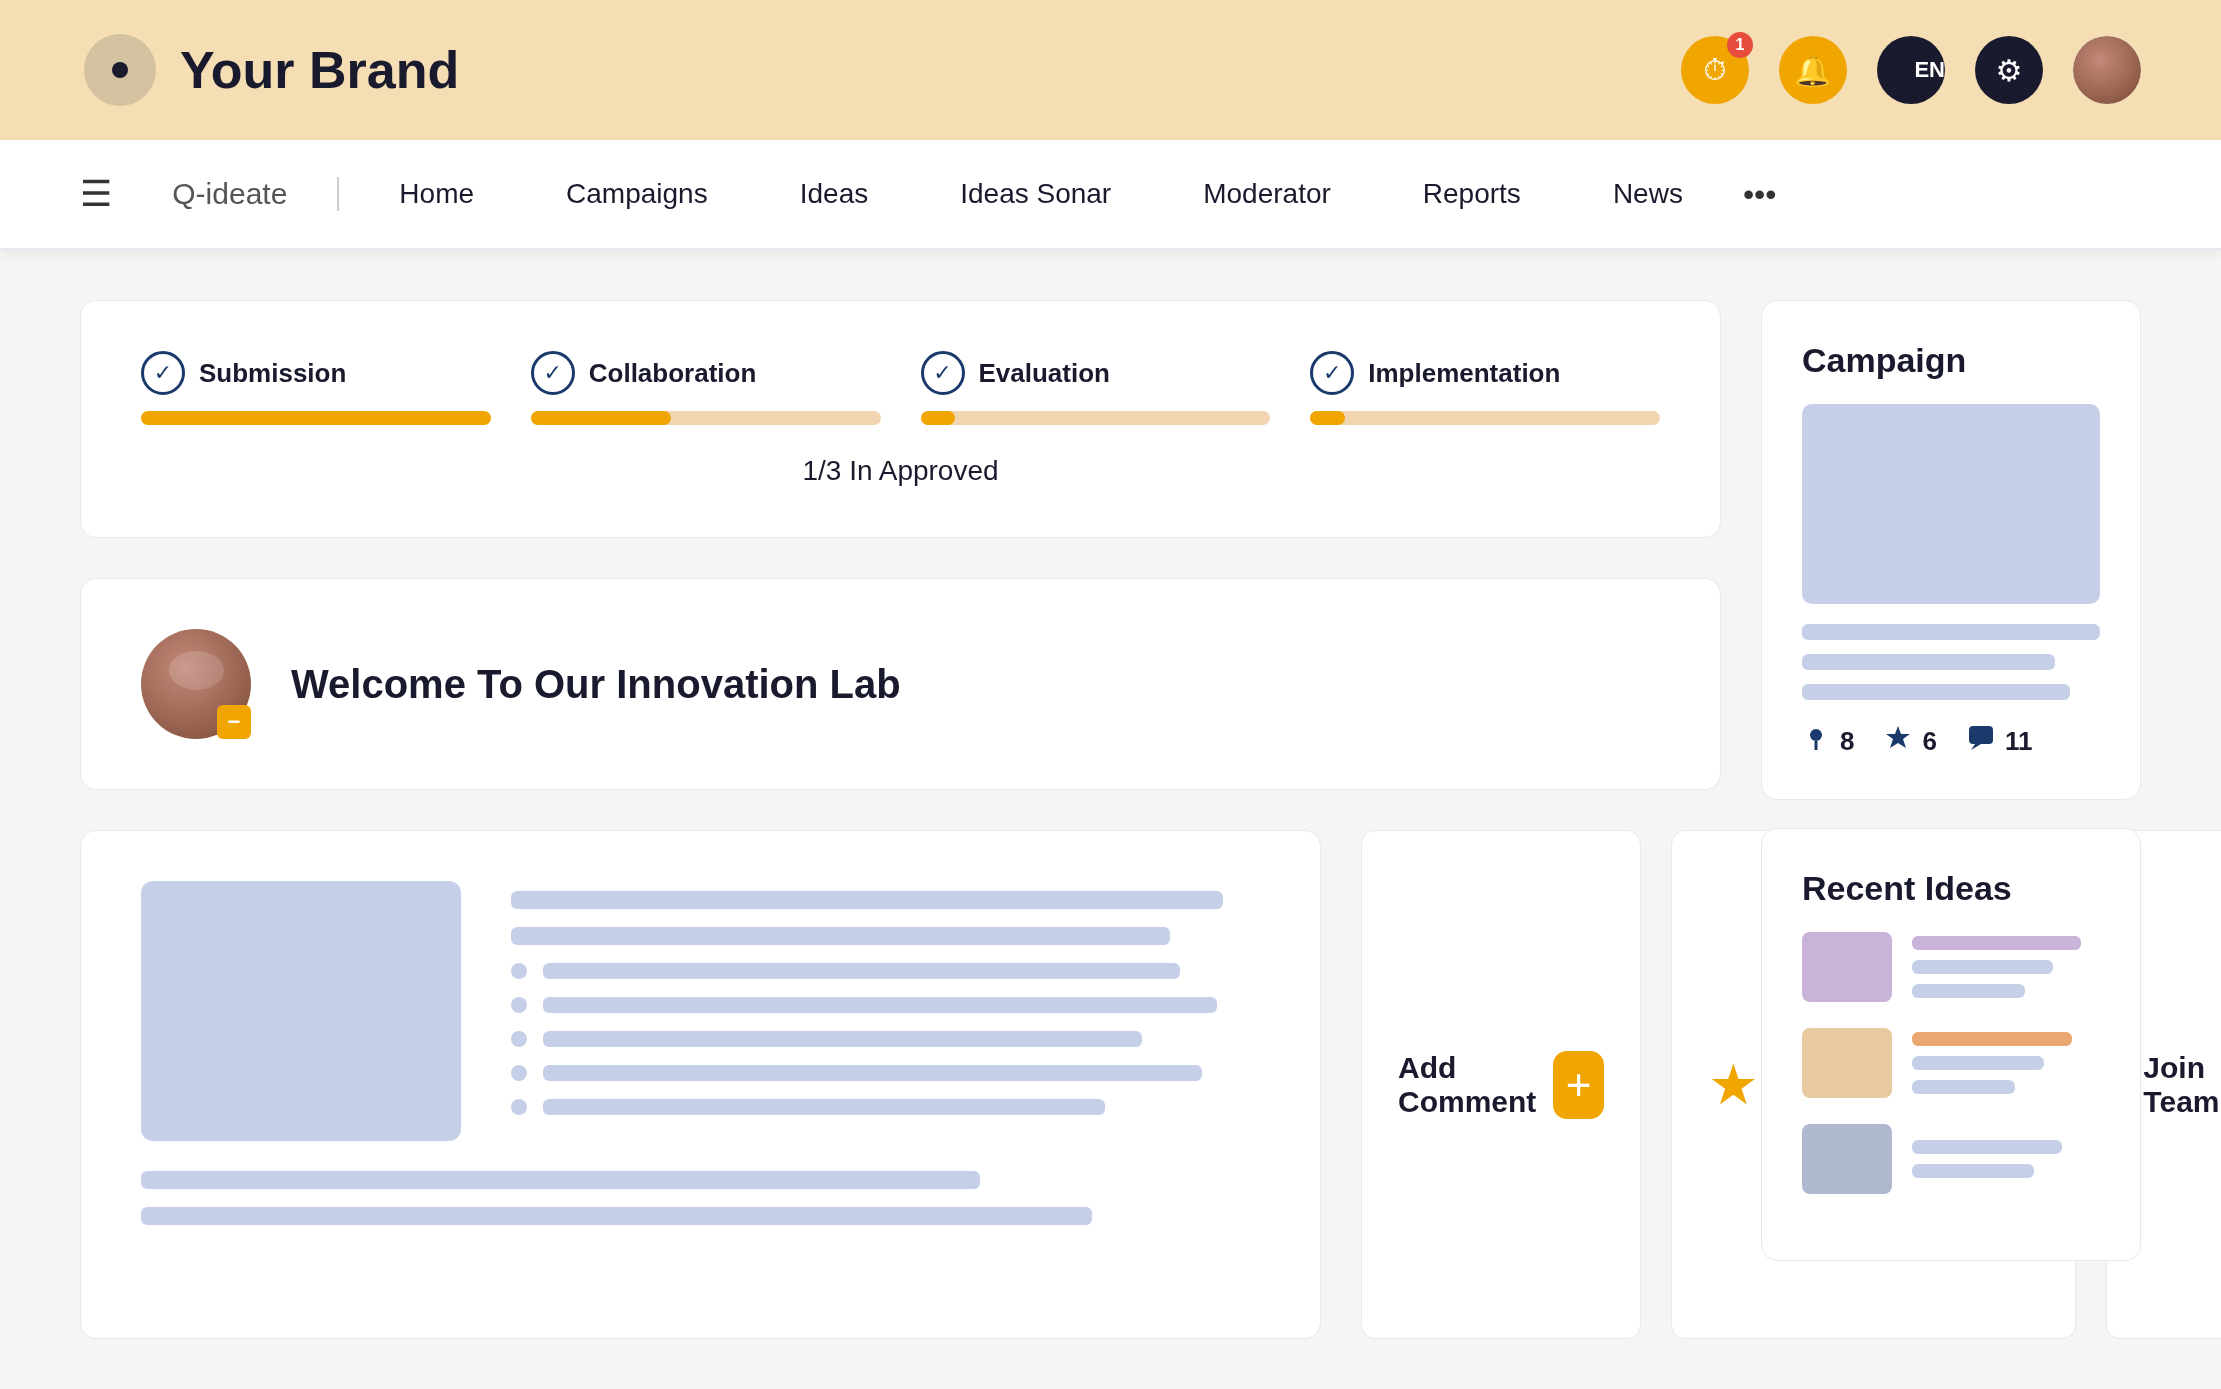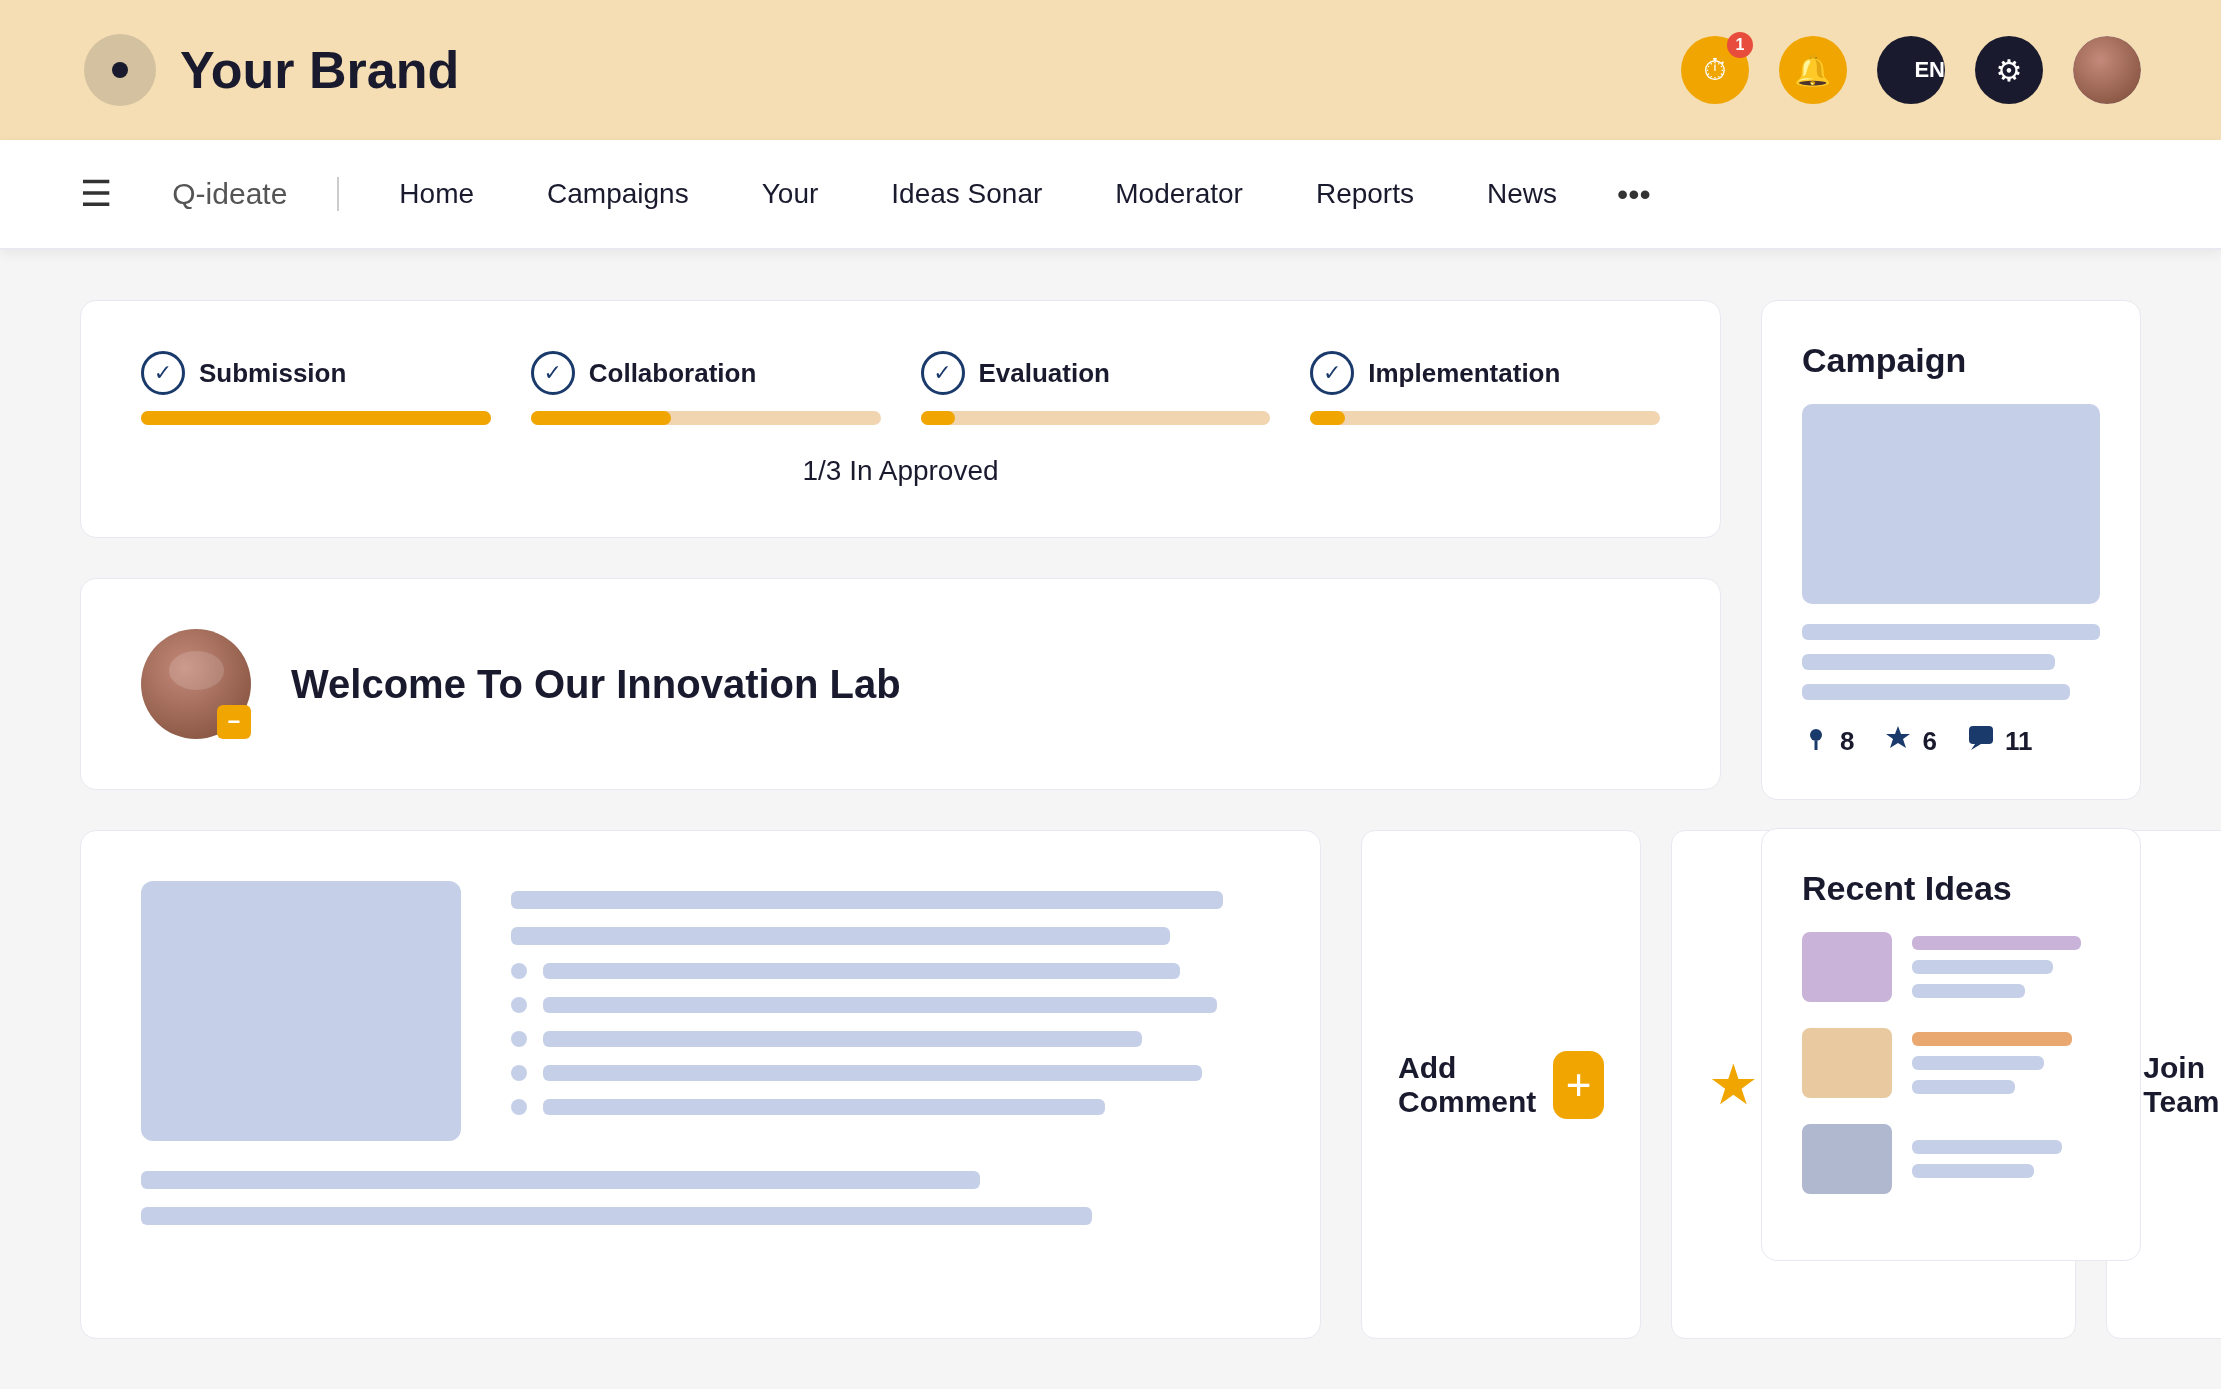--- a/index.html
+++ b/index.html
@@ -83,21 +83,21 @@
     }
     .nav-brand-text {
       font-size: 30px;
       color: #555;
       border-right: 2px solid #ccc;
       padding-right: 50px;
     }
     .nav-links {
       display: flex;
       align-items: center;
-      gap: 73px;
+      gap: 92px;
       list-style: none;
     }
     .nav-link {
       font-size: 28px;
       color: #1a1a2e;
       cursor: pointer;
       font-weight: 500;
     }
     .nav-dots { font-size: 32px; color: #333; cursor: pointer; }
 
@@ -453,21 +453,21 @@
     </div>
   </div>
 </div>
 
 <nav class="nav">
   <span class="nav-hamburger">☰</span>
   <span class="nav-brand-text">Q-ideate</span>
   <ul class="nav-links">
     <li class="nav-link">Home</li>
     <li class="nav-link">Campaigns</li>
-    <li class="nav-link">Your</li>
+    <li class="nav-link">Ideas</li>
     <li class="nav-link">Ideas Sonar</li>
     <li class="nav-link">Moderator</li>
     <li class="nav-link">Reports</li>
     <li class="nav-link">News</li>
   </ul>
   <span class="nav-dots">•••</span>
 </nav>
 
 <div class="main">
 

